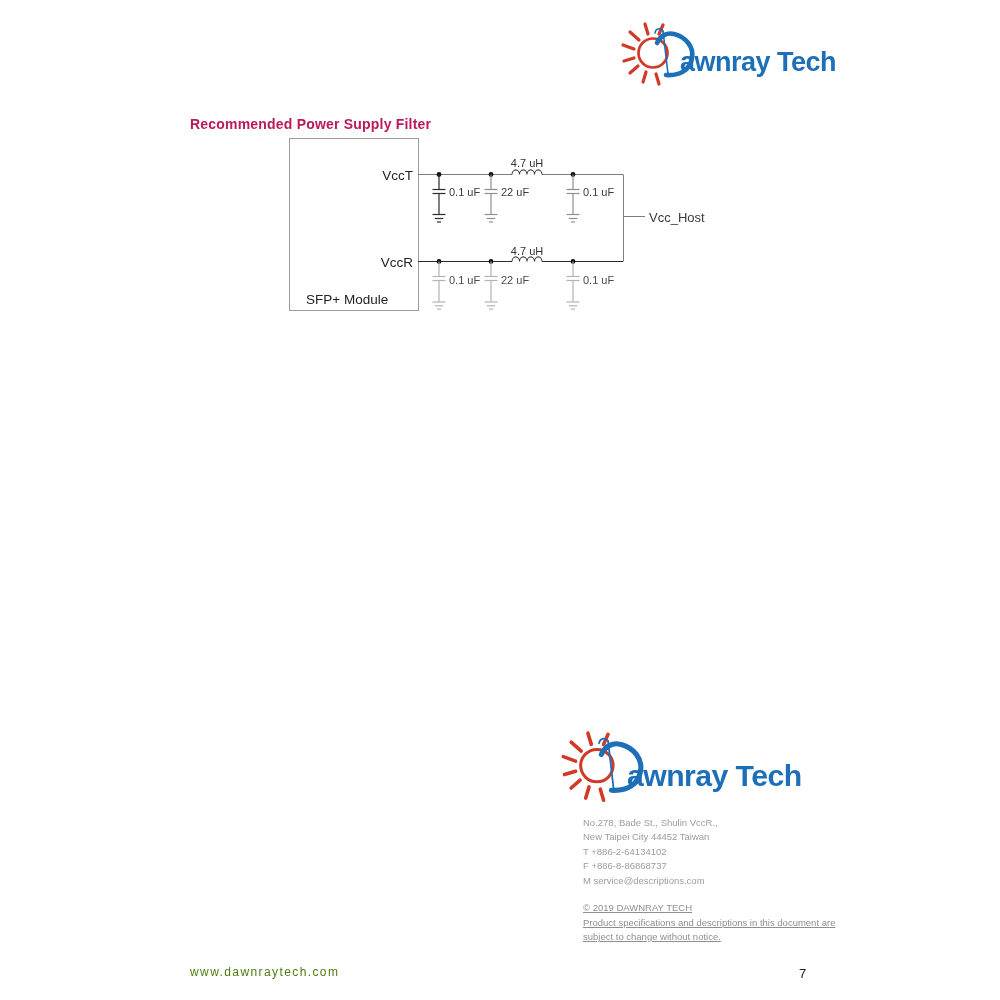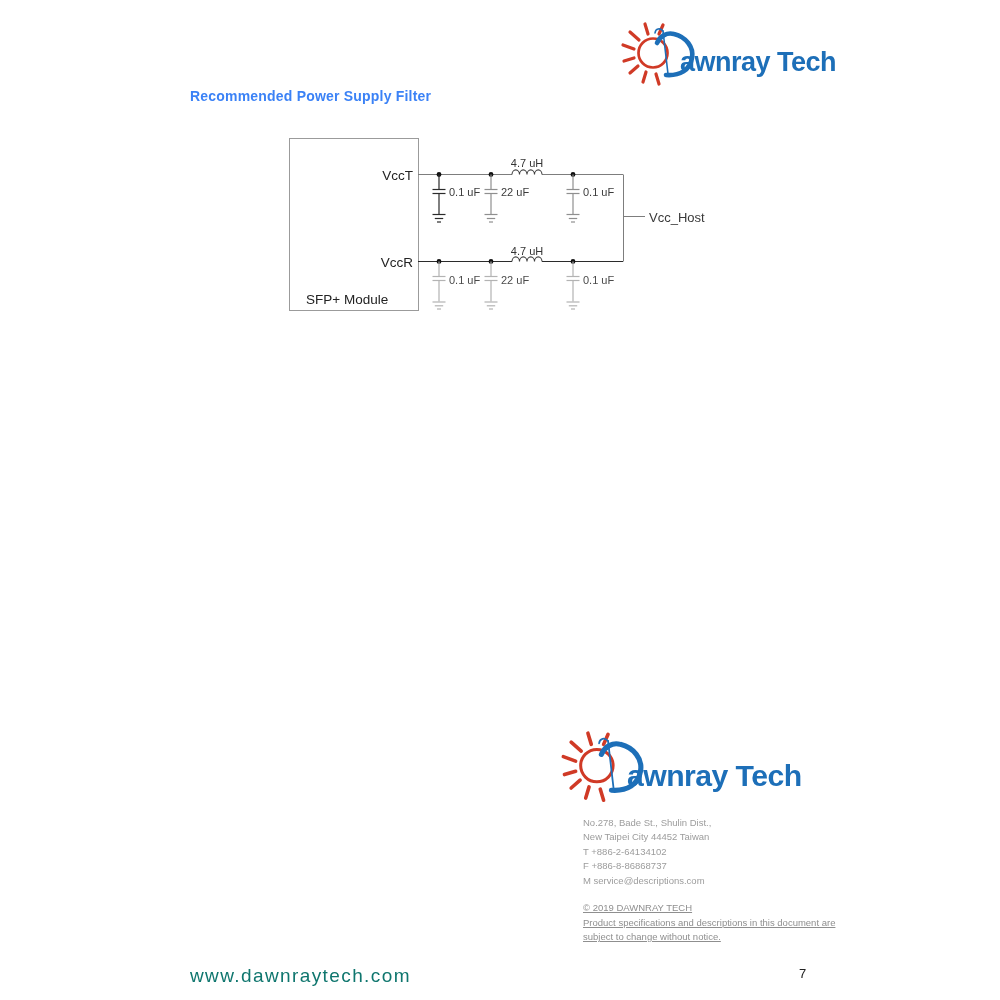--- a/index.html
+++ b/index.html
@@ -2,39 +2,39 @@
 <html><head>
 <meta charset="utf-8">
 <style>
   html,body{margin:0;padding:0;}
   body{
     width:1000px;height:1000px;position:relative;background:#ffffff;
     font-family:"Liberation Sans", sans-serif;overflow:hidden;
   }
   .abs{position:absolute;}
   .doc-title{
-    left:190px;top:88px;font-size:14px;font-weight:bold;color:#3b82f6;
+    left:190px;top:116px;font-size:14px;font-weight:bold;color:#be185d;
     letter-spacing:0.2px;
   }
   .circuit-svg{left:278px;top:128px;}
   .logo-top{left:615px;top:14px;width:230px;height:76px;}
   .logo-bottom{left:554px;top:722px;width:258px;height:85px;}
   .contact-block{
     left:583px;top:816px;font-size:9.5px;color:#9c9c9c;line-height:14.4px;
     white-space:nowrap;
   }
   .contact-block span{display:block;}
   .legal-block{
     left:583px;top:901px;font-size:9.5px;color:#8f8f8f;line-height:14.6px;
     white-space:nowrap;
     text-decoration:underline;
   }
   .legal-block span{display:block;}
   .footer-url{
-    left:190px;top:965px;font-size:19px;color:#0f766e;letter-spacing:1.4px;
+    left:190px;top:965px;font-size:12px;color:#4d7c0f;letter-spacing:1.4px;
   }
   .page-number{
     left:799px;top:966px;font-size:13px;color:#222;
   }
   svg text{font-family:"Liberation Sans", sans-serif;}
 </style>
 </head>
 <body>
 
 <svg class="abs logo-top" viewBox="0 0 230 76">
@@ -171,21 +171,21 @@
   </g>
   <g stroke="#1d6fb8" fill="none" stroke-linecap="round">
     <path d="M48,17 C45,13.5 40.5,14.5 40,19" stroke-width="1.6"></path>
     <line x1="48" y1="17" x2="53" y2="60" stroke-width="1.6"></line>
     <path d="M42,29 C45,22 52,18 59,20 C71,23 79,33 77,44 C75,56 65,62 51,61" stroke-width="4.6"></path>
   </g>
   <text x="65" y="57" font-size="27" font-weight="bold" fill="#1d6fb8" letter-spacing="-0.5">awnray Tech</text>
 </svg>
 
 <div class="abs contact-block">
-  <span>No.278, Bade St., Shulin Dist.,</span>
+  <span>No.278, Bade St., Shulin VccR.,</span>
   <span>New Taipei City 44452 Taiwan</span>
   <span>T +886-2-64134102</span>
   <span>F +886-8-86868737</span>
   <span>M service@descriptions.com</span>
 </div>
 
 <div class="abs legal-block">
   <span>© 2019 DAWNRAY TECH</span>
   <span>Product specifications and descriptions in this document are</span>
   <span>subject to change without notice.</span>

